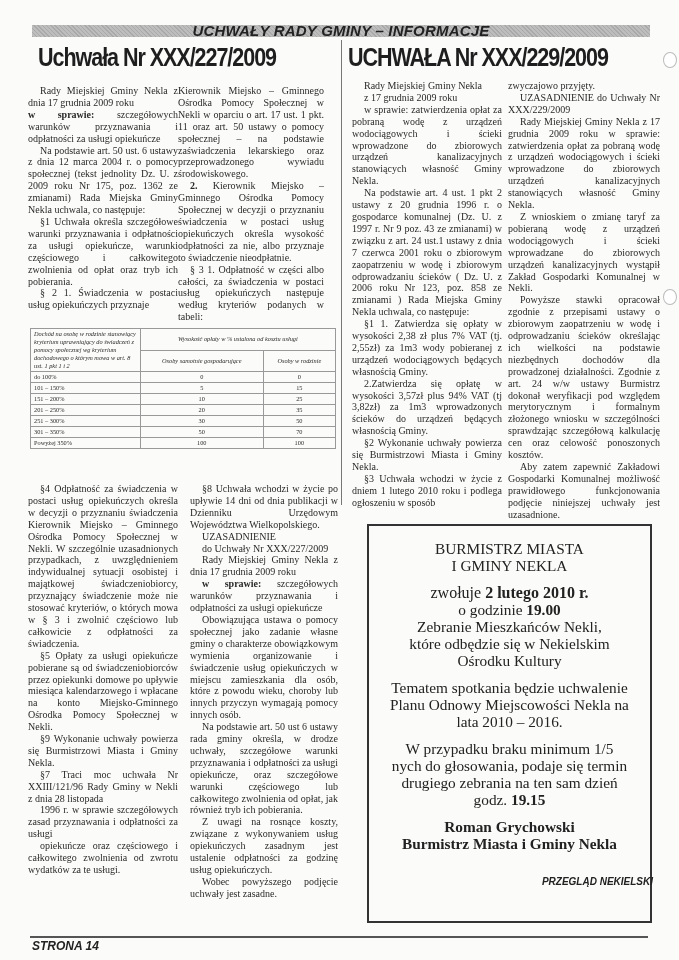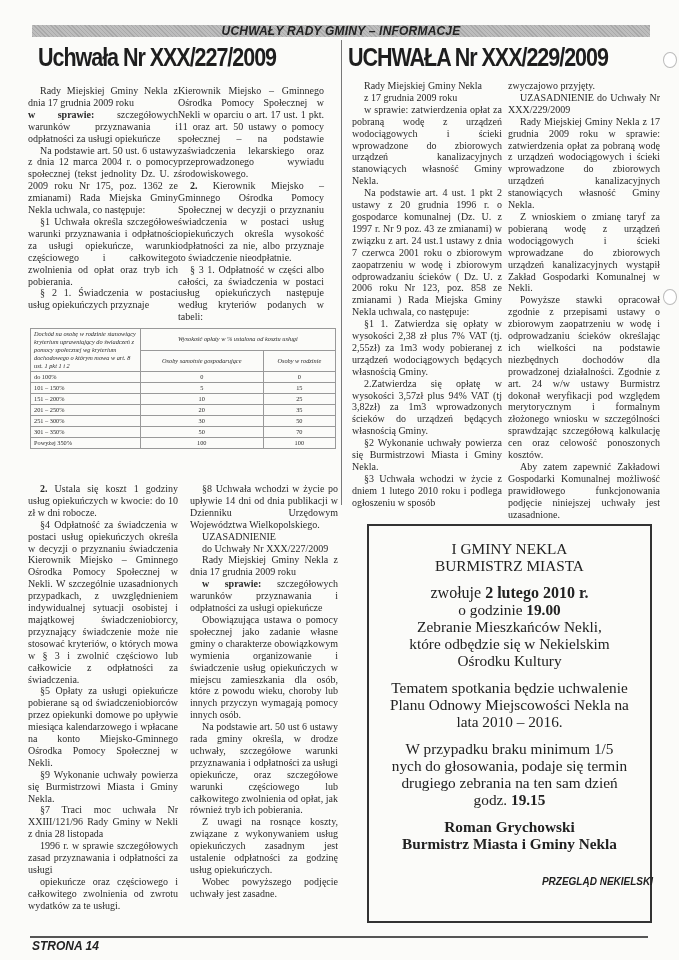--- a/index.html
+++ b/index.html
@@ -1,21 +1,21 @@
 <!DOCTYPE html>
 <html><head>
 <meta charset="utf-8">
 <style>
   html, body { margin:0; padding:0; }
   body { width:679px; height:960px; background:#fbfbf9; position:relative; overflow:hidden;
          font-family:"Liberation Serif", serif; color:#2a2a2a; }
   .header-bar { position:absolute; left:32px; top:25px; width:618px; height:12px;
          background:repeating-linear-gradient(45deg,#a9a9a9 0 1px,#bdbdbd 1px 3px);
          text-align:center; font-family:"Liberation Sans", sans-serif; font-weight:bold; font-style:italic;
-         font-size:12px; line-height:12px; color:#222; letter-spacing:0.2px; }
+         font-size:15px; line-height:12px; color:#222; letter-spacing:0.2px; }
   .title { position:absolute; top:40px; font-family:"Liberation Sans", sans-serif; font-weight:bold;
          font-size:25px; line-height:34px; color:#1e1e1e; letter-spacing:-1.2px; transform:scaleX(0.86); transform-origin:left top; white-space:nowrap; }
   .title.left { left:38px; }
   .title.right { left:348px; }
   .vdivider { position:absolute; left:341px; top:40px; width:1px; height:465px; background:#777; }
   .col { position:absolute; font-size:10px; line-height:11.9px; text-align:justify; }
   .col p { margin:0; text-indent:12px; }
   .col p.ni { text-indent:0; }
   .c1 { left:28px; top:85px; width:150px; }
   .c2 { left:178px; top:85px; width:146px; }
@@ -106,21 +106,20 @@
       </tr>
       <tr>
         <td>Powyżej 350%</td>
         <td class="c">100</td>
         <td class="c">100</td>
       </tr>
     </tbody>
 </table>
 
 <div class="col c1b">
-  <p><b>2.</b> <span>Ustala się koszt 1 godziny usług opiekuńczych w kwocie: do 10 zł w dni robocze.</span></p>
   <p>§4 Odpłatność za świadczenia w postaci usług opiekuńczych określa w decyzji o przyznaniu świadczenia Kierownik Miejsko – Gminnego Ośrodka Pomocy Społecznej w Nekli. W szczególnie uzasadnionych przypadkach, z uwzględnieniem indywidualnej sytuacji osobistej i majątkowej świadczeniobiorcy, przyznający świadczenie może nie stosować kryteriów, o których mowa w § 3 i zwolnić częściowo lub całkowicie z odpłatności za świadczenia.</p>
   <p>§5 Opłaty za usługi opiekuńcze pobierane są od świadczeniobiorców przez opiekunki domowe po upływie miesiąca kalendarzowego i wpłacane na konto Miejsko-Gminnego Ośrodka Pomocy Społecznej w Nekli.</p>
   <p>§9 Wykonanie uchwały powierza się Burmistrzowi Miasta i Gminy Nekla.</p>
   <p>§7 Traci moc uchwała Nr XXIII/121/96 Rady Gminy w Nekli z dnia 28 listopada</p>
   <p>1996 r. w sprawie szczegółowych zasad przyznawania i odpłatności za usługi</p>
   <p>opiekuńcze oraz częściowego i całkowitego zwolnienia od zwrotu wydatków za te usługi.</p>
 </div>
 
 <div class="col c2b">
   <p>§8 Uchwała wchodzi w życie po upływie 14 dni od dnia publikacji w Dzienniku Urzędowym Województwa Wielkopolskiego.</p>
@@ -149,22 +148,22 @@
   <p class="ni">zwyczajowo przyjęty.</p>
   <p>UZASADNIENIE do Uchwały Nr XXX/229/2009</p>
   <p>Rady Miejskiej Gminy Nekla z 17 grudnia 2009 roku w sprawie: zatwierdzenia opłat za pobraną wodę z urządzeń wodociągowych i ścieki wprowadzone do zbiorowych urządzeń kanalizacyjnych stanowiących własność Gminy Nekla.</p>
   <p>Z wnioskiem o zmianę taryf za pobieraną wodę z urządzeń wodociągowych i ścieki wprowadzane do zbiorowych urządzeń kanalizacyjnych wystąpił Zakład Gospodarki Komunalnej w Nekli.</p>
   <p>Powyższe stawki opracował zgodnie z przepisami ustawy o zbiorowym zaopatrzeniu w wodę i odprowadzaniu ścieków określając ich wielkości na podstawie niezbędnych dochodów dla prowadzonej działalności. Zgodnie z art. 24 w/w ustawy Burmistrz dokonał weryfikacji pod względem merytorycznym i formalnym złożonego wniosku w szczególności sprawdzając szczegółową kalkulację cen oraz celowość ponoszonych kosztów.</p>
   <p>Aby zatem zapewnić Zakładowi Gospodarki Komunalnej możliwość prawidłowego funkcjonowania podjęcie niniejszej uchwały jest uzasadnione.</p>
 </div>
 
 <div class="notice">
   <div style="height:14px"></div>
+  <div class="line">BURMISTRZ MIASTA</div>
   <div class="line">I GMINY NEKLA</div>
-  <div class="line">BURMISTRZ MIASTA</div>
   <div class="gap"></div>
   <div class="line big" style="font-weight:normal"><span id="conv"><span>zwołuje </span><b>2 lutego 2010 r.</b></span></div>
   <div class="line"><span>o godzinie</span> <b>19.00</b></div>
   <div class="line">Zebranie Mieszkańców Nekli,</div>
   <div class="line">które odbędzie się w Nekielskim</div>
   <div class="line">Ośrodku Kultury</div>
   <div class="gap"></div>
   <div class="line">Tematem spotkania będzie uchwalenie</div>
   <div class="line">Planu Odnowy Miejscowości Nekla na</div>
   <div class="line">lata 2010 – 2016.</div>

